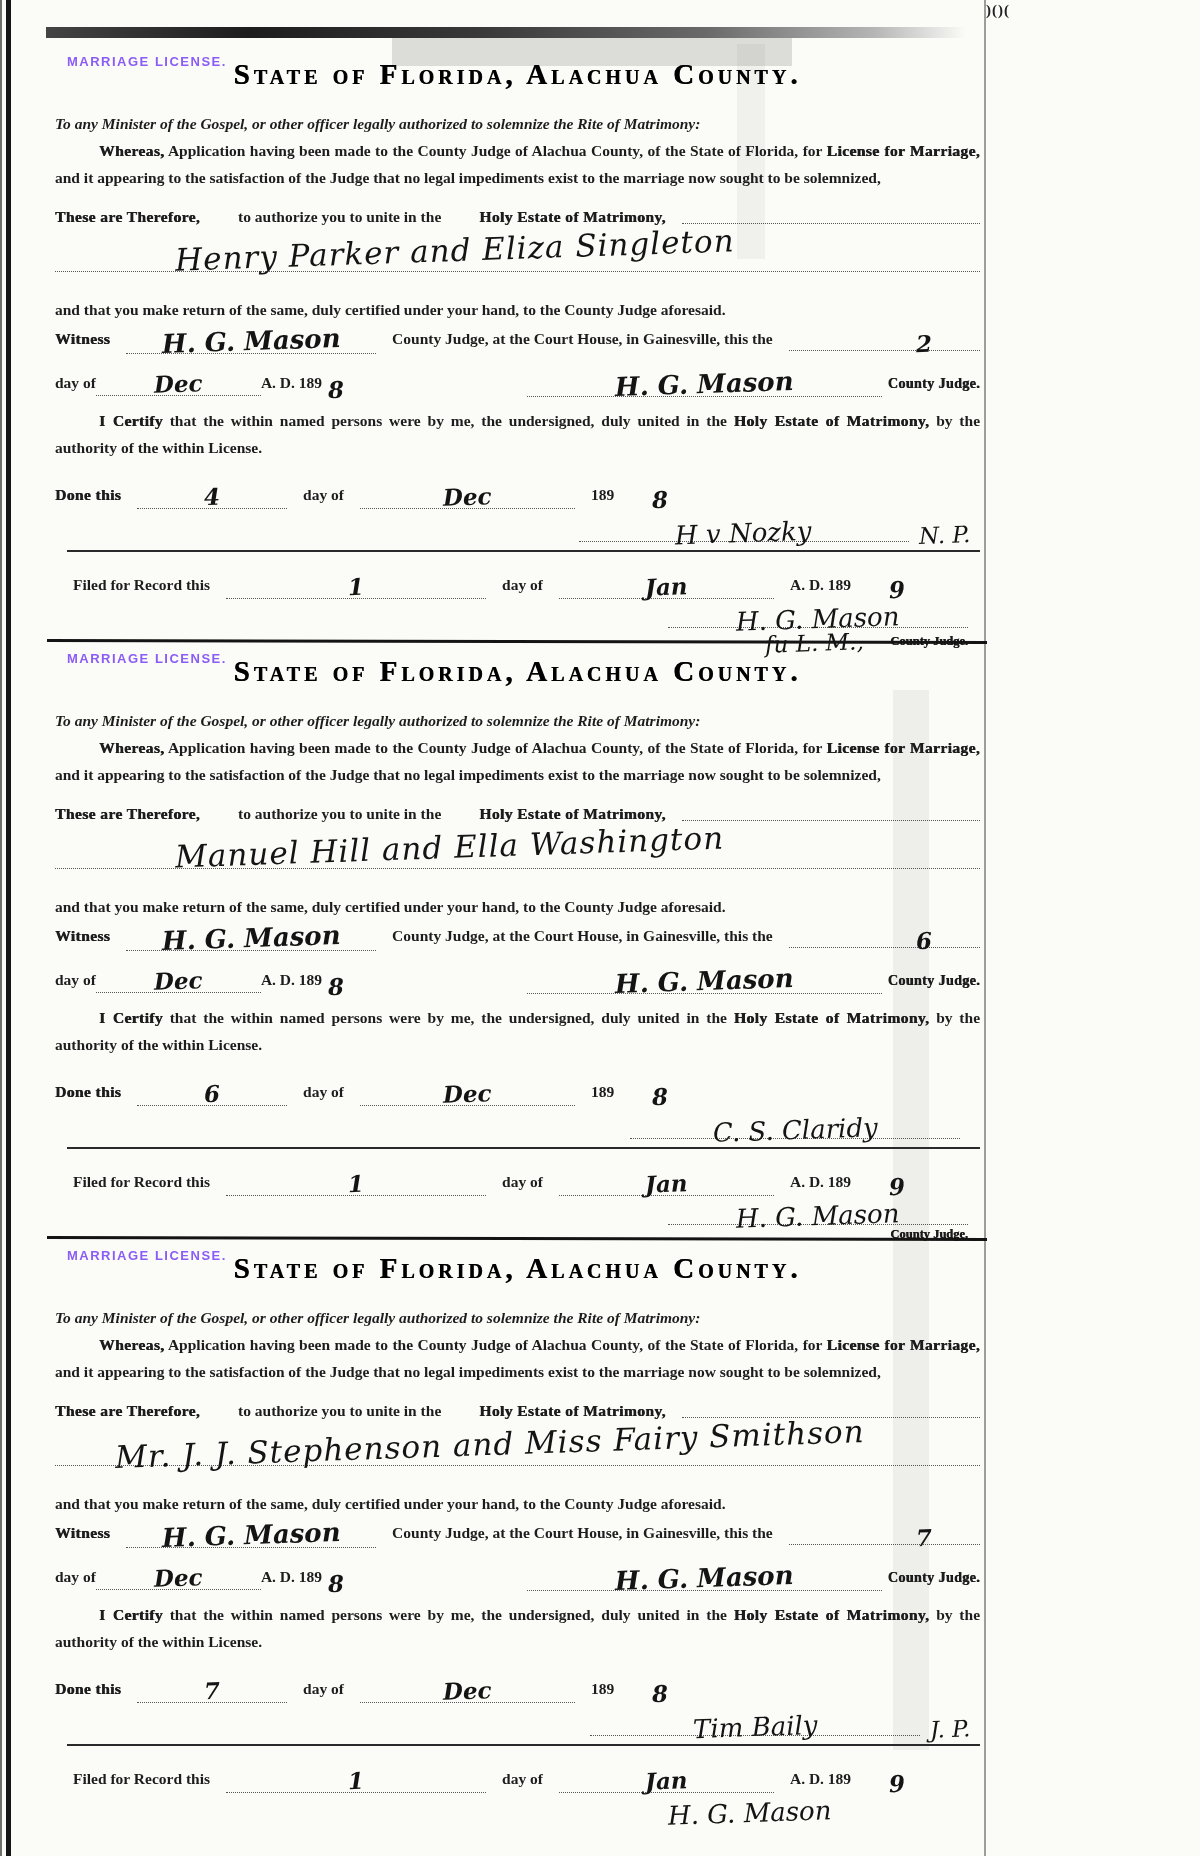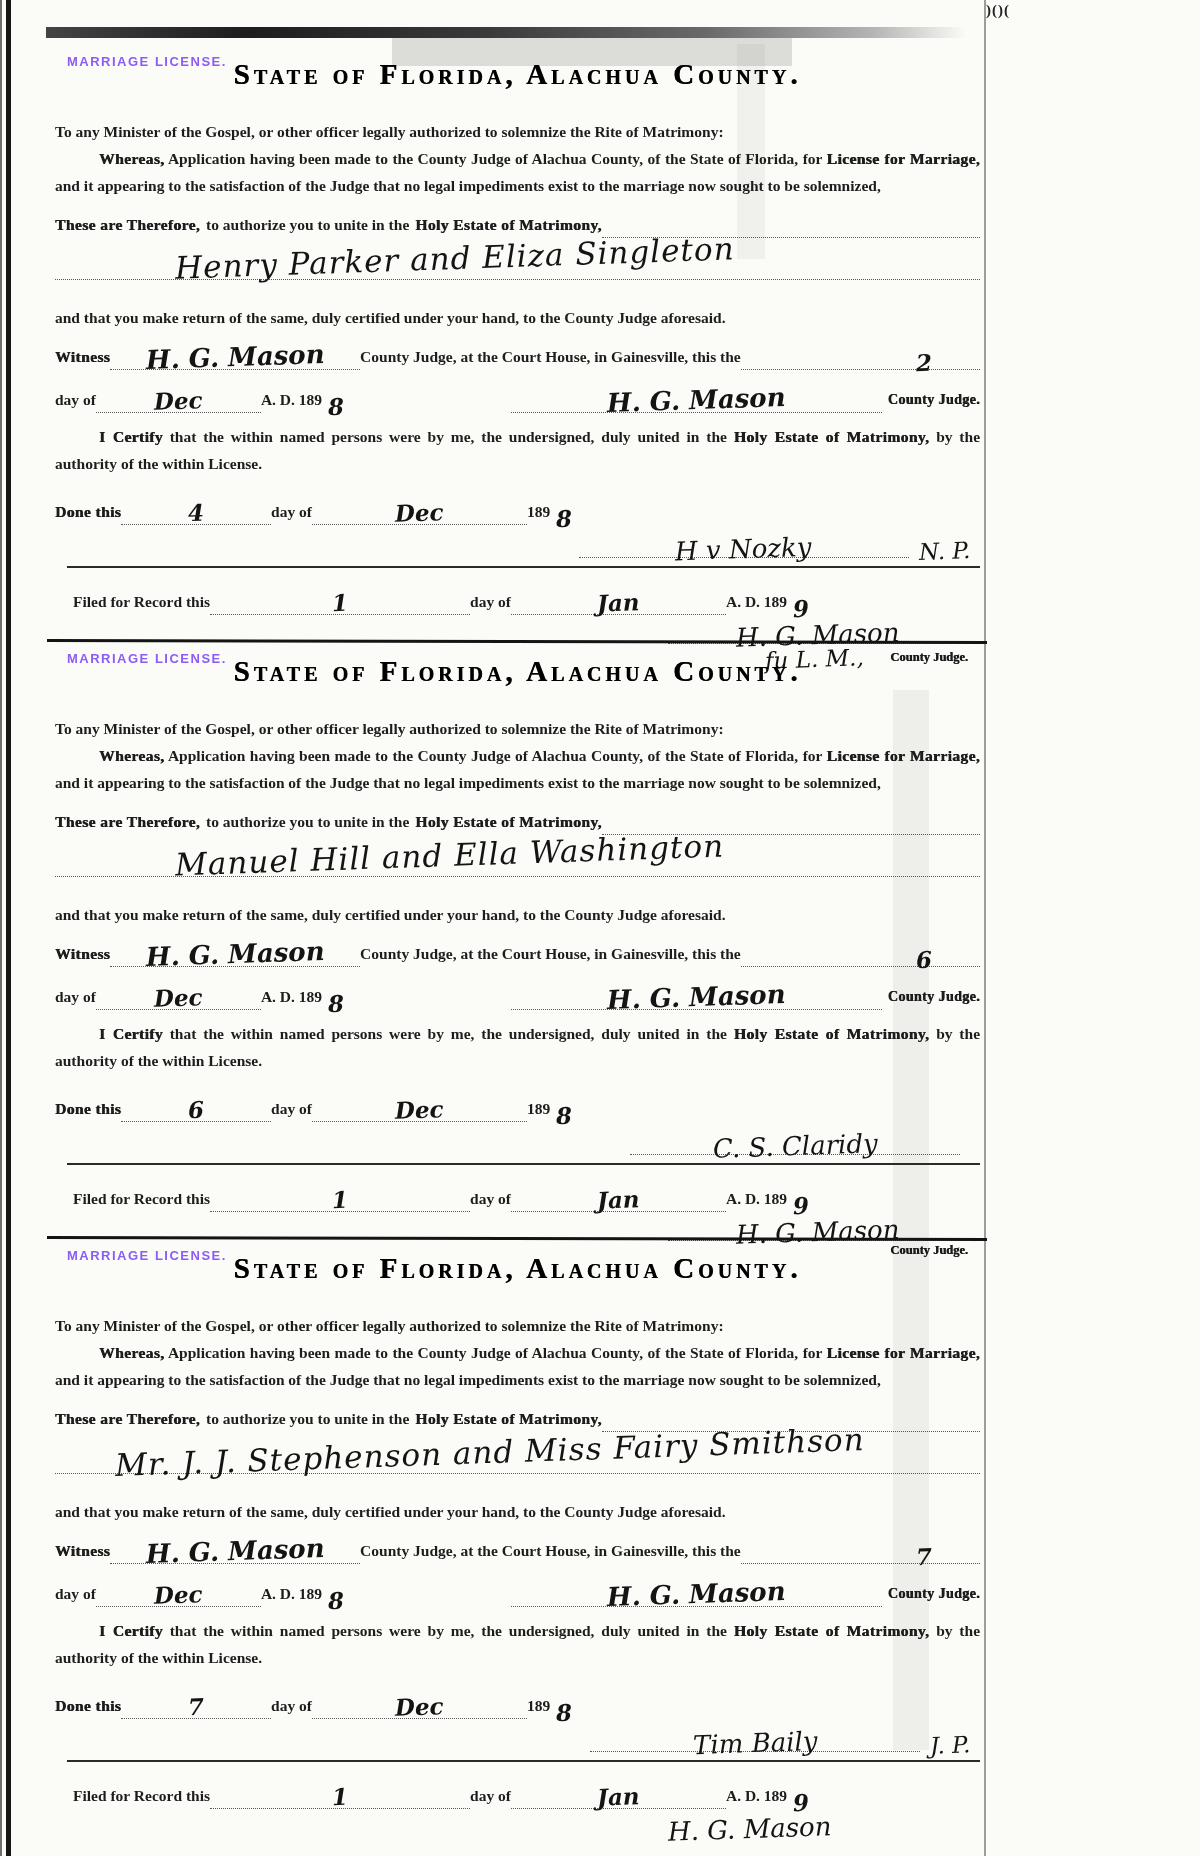--- a/index.html
+++ b/index.html
@@ -31,38 +31,38 @@
   .rule-thick { height:3px; background:#141414; margin:2px 0 4px -8px; width:940px; transform:rotate(.12deg); }
   .rule-thin  { height:2px; background:#2a2a2a; margin:8px 0 2px 12px; }
 
   .lic-head { position:relative; height:48px; }
   .ml-heading { position:absolute; left:12px; top:4px; font-family:"Liberation Sans",sans-serif;
                 font-weight:bold; font-size:13px; letter-spacing:1.5px; color:#8b5cf6; }
   .lic-title { text-align:center; font-variant:small-caps; font-weight:bold; font-size:29px;
                letter-spacing:4px; color:#000000; padding-top:8px; text-shadow:.5px 0 #181818; }
 
   .p  { font-size:15.5px; font-weight:bold; line-height:27px; color:#1d1d1d; }
-  .salutation { margin-top:20px; }
+  .salutation { margin-top:12px;font-style:italic; }
   .indent { text-indent:44px; text-align:justify; margin-top:0; }
   .bl { letter-spacing:.4px; text-shadow:.6px 0 currentColor; }
 
-  .row { display:flex; align-items:flex-end; }
+  .row { display:flex; align-items:center;gap:16px; }
   .fill { flex:1; border-bottom:1.5px dotted #555; height:1em; }
   .slot { border-bottom:1.5px dotted #555; text-align:center; overflow:visible; }
 
   .hw { font-family:"DejaVu Serif", serif; font-style:italic; display:inline-block;
         transform:rotate(-2deg); color:#141414; line-height:1; position:relative; top:5px; white-space:nowrap; }
   .hw-lg { font-size:31px; letter-spacing:1px; }
   .hw-md { font-size:26px; }
   .hw-sm { font-size:23px; }
 
   .therefore-row { margin-top:12px; }
   .couple-row { border-bottom:1.5px dotted #555; height:42px; padding-left:120px; }
   .return-row { margin-top:24px; }
-  .witness-row { margin-top:8px; }
+  .witness-row { }
   .witness-row .slot { min-width:250px; }
   .fill-day { display:flex; justify-content:flex-end; align-items:flex-end; padding-right:48px; height:auto; }
   .dayof-row { margin-top:12px; }
   .dayof-left { display:flex; align-items:flex-end; width:46%; }
   .dayof-left .slot { min-width:165px; }
   .dayof-right { display:flex; align-items:flex-end; flex:1; }
   .dayof-right .slot { flex:1; margin-left:30px; }
   .cj-label { font-size:14px; margin-left:6px; white-space:nowrap; }
   .certify { margin-top:10px; }
   .done-row { margin-top:19px; }

